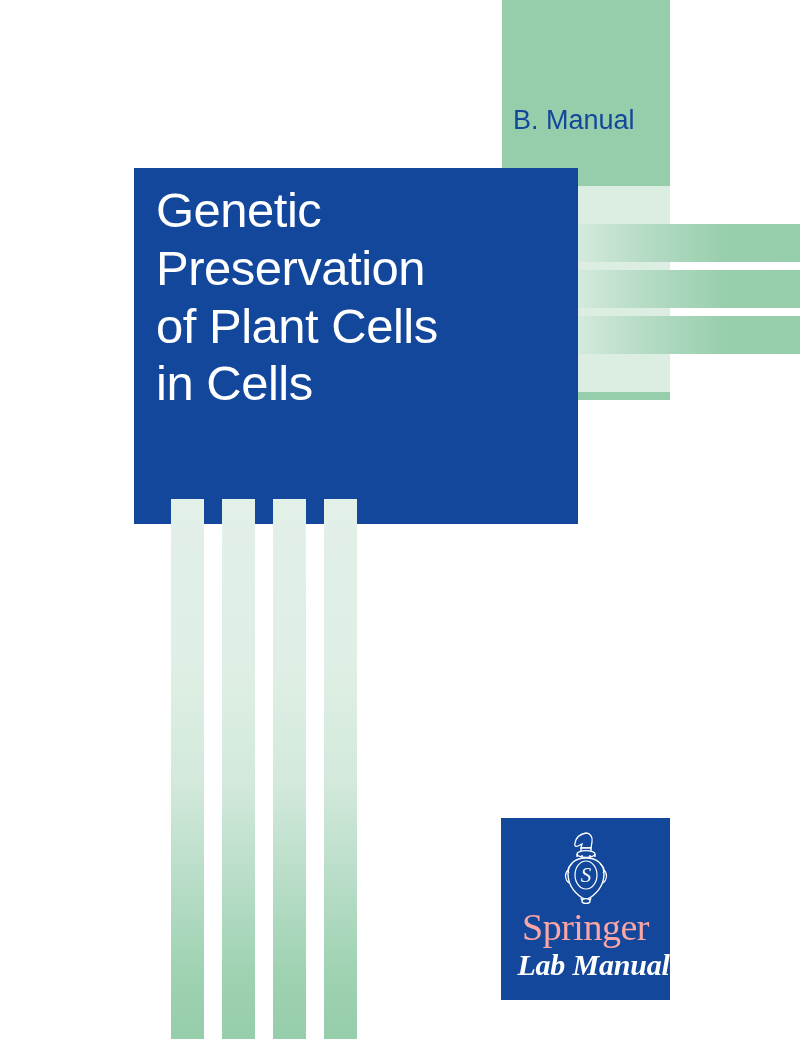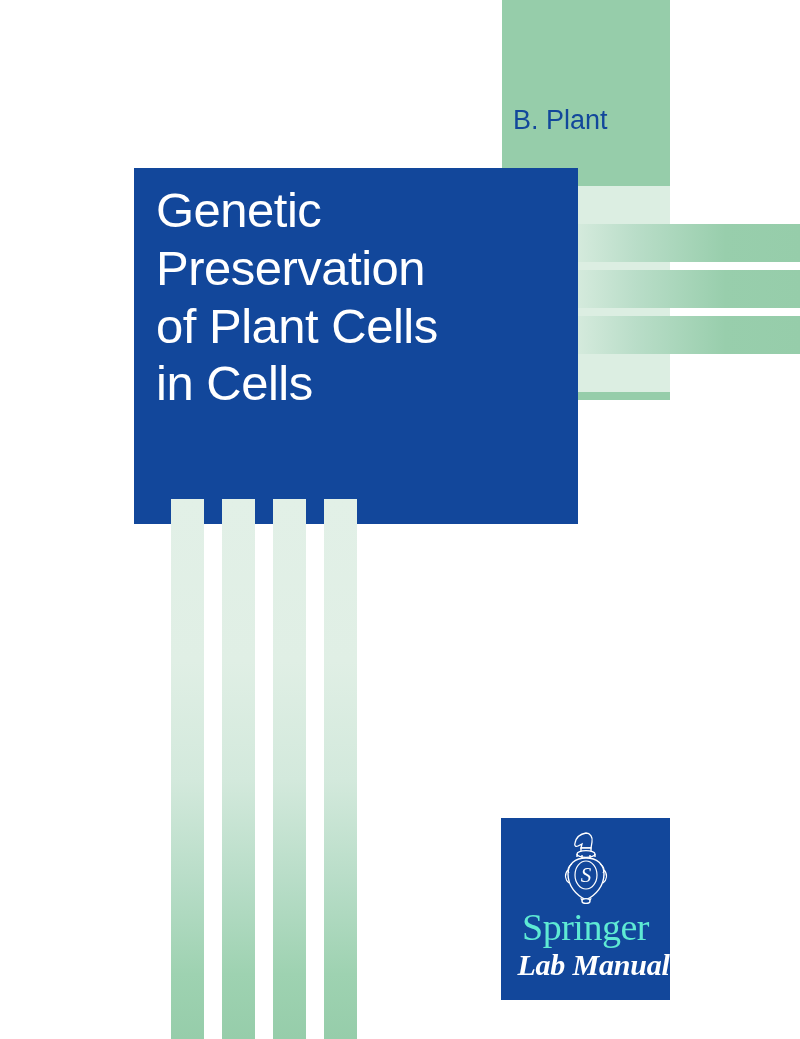--- a/index.html
+++ b/index.html
@@ -114,21 +114,21 @@
     transform: translateX(-50%);
     width: 62px;
     height: 74px;
   }
   .springer-word {
     position: absolute;
     left: 0;
     right: 0;
     top: 90px;
     text-align: center;
-    color: #5eead4;
+    color: #fca5a5;
     font-family: "Liberation Serif", serif;
     font-size: 38px;
     line-height: 1;
     letter-spacing: -0.5px;
   }
   .springer-sub {
     position: absolute;
     left: 0;
     right: 0;
     top: 132px;
@@ -153,21 +153,21 @@
   <div id="hbands">
       <div class="hband short" style="top: 186px; width: 168px;"></div>
       <div class="hband" style="top: 224px; width: 298px;"></div>
       <div class="hband short" style="top: 262px; width: 168px;"></div>
       <div class="hband" style="top: 270px; width: 298px;"></div>
       <div class="hband short" style="top: 308px; width: 168px;"></div>
       <div class="hband" style="top: 316px; width: 298px;"></div>
       <div class="hband short" style="top: 354px; width: 168px;"></div>
     </div>
 
-  <div class="author-name">B. Plant</div>
+  <div class="author-name">B. Manual</div>
 
   <div class="title-block">
     <div class="title-text">
       <span class="line">Genetic</span>
       <span class="line">Preservation</span>
       <span class="line">of Plant Cells</span>
       <span class="line">in Cells</span>
     </div>
   </div>
 

